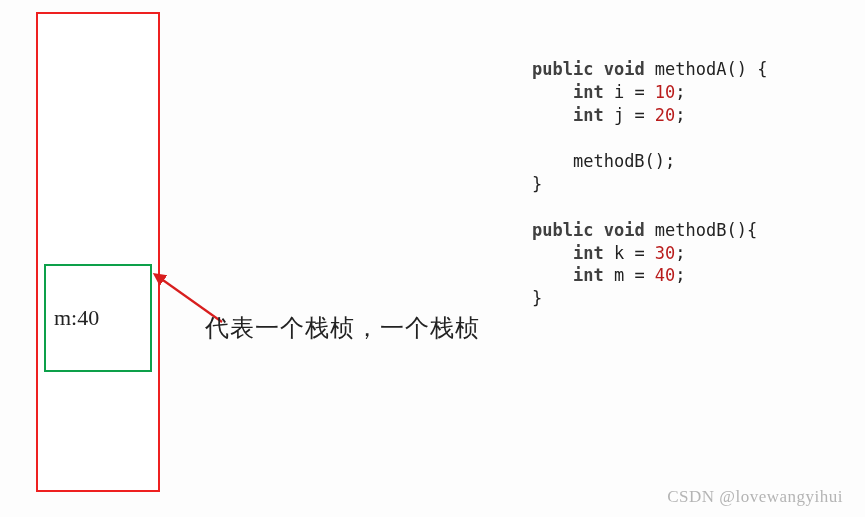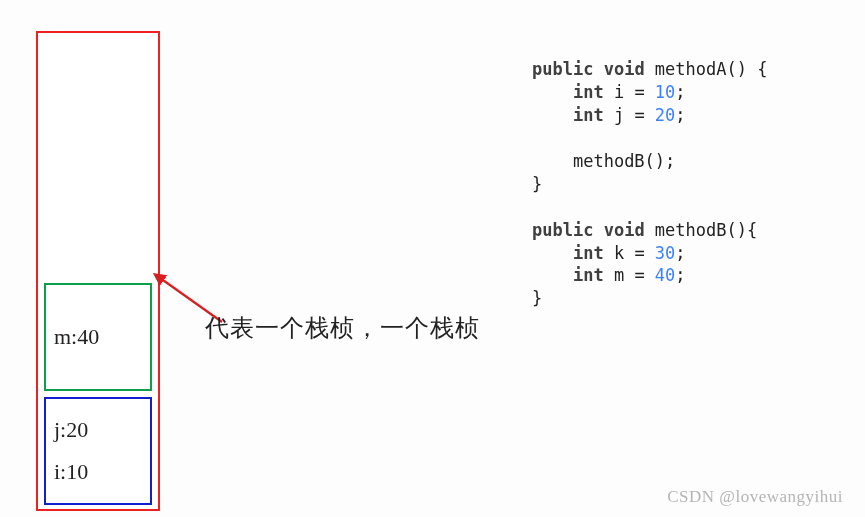--- a/index.html
+++ b/index.html
@@ -12,21 +12,20 @@
       overflow: hidden;
     }
     .stack-outer {
       position: absolute;
       left: 36px;
       top: 12px;
       width: 124px;
       height: 480px;
       border: 2px solid #ee2020;
       background: #fff;
-      margin-top: 19px;
     }
     .frame {
       position: absolute;
       left: 6px;
       width: 108px;
       height: 108px;
       padding: 10px 8px;
       display: flex;
       flex-direction: column;
       justify-content: space-around;
@@ -63,41 +62,37 @@
       position: absolute;
       left: 532px;
       top: 58px;
       font-family: "Menlo", "Consolas", monospace;
       font-size: 17px;
       line-height: 1.35;
       color: #222;
       white-space: pre;
     }
     .kw { color: #404040; font-weight: bold; }
-    .num { color: #3b82f6; }
+    .num { color: #b91c1c; }
     .watermark {
       position: absolute;
       right: 22px;
       bottom: 10px;
       color: rgba(120,120,120,0.55);
       font-family: Liberation Serif, serif;
       font-size: 17px;
       letter-spacing: 0.5px;
     }
   </style>
 </head>
 <body>
 
 <div class="stack-outer">
   <div class="frame frame-green">
     <div>m:40</div>
-  </div>
-  <div class="frame frame-blue">
-    <div>j:20</div>
-    <div>i:10</div>
   </div>
 </div>
 
 <svg class="arrow-svg" viewBox="0 0 80 60">
   <defs>
     <marker id="arrowhead" markerWidth="8" markerHeight="8" refX="2" refY="3" orient="auto">
       <polygon points="0 0, 6 3, 0 6" fill="#d81e1e"></polygon>
     </marker>
   </defs>
   <line x1="72" y1="52" x2="10" y2="8" stroke="#d81e1e" stroke-width="2.2" marker-end="url(#arrowhead)"></line>

